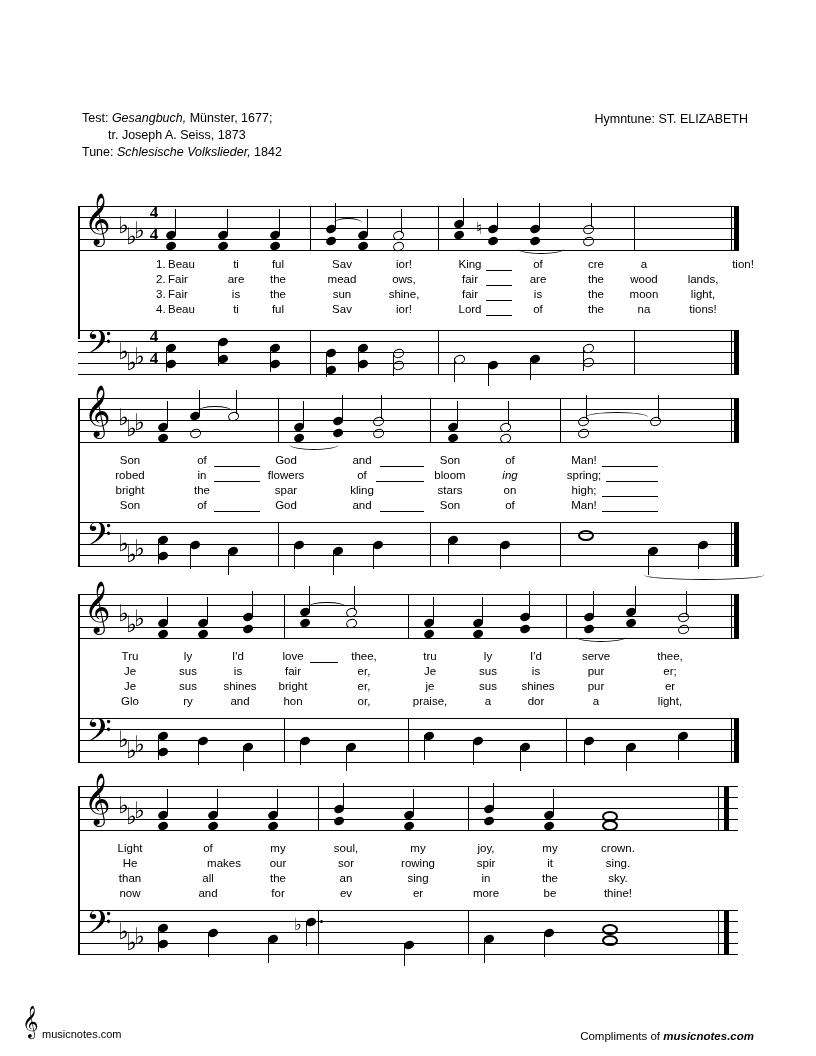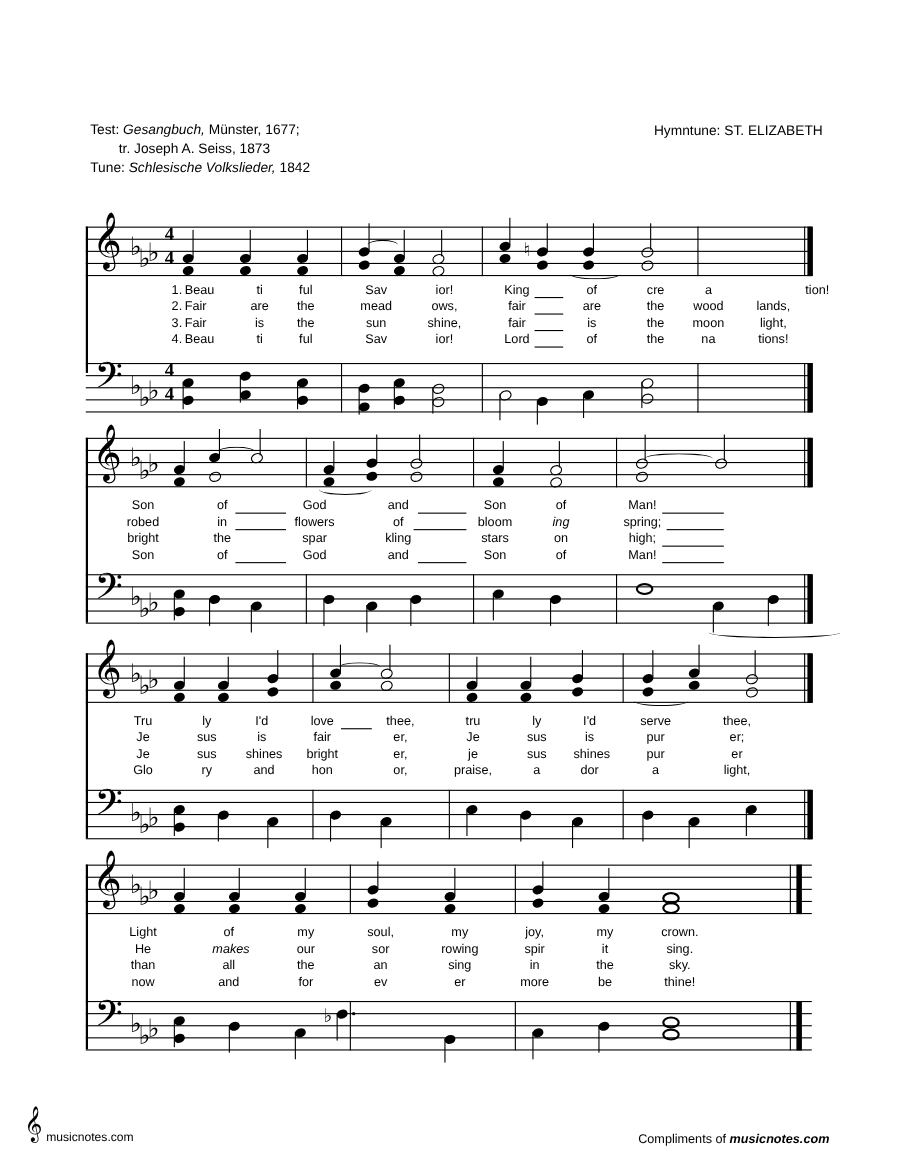--- a/index.html
+++ b/index.html
@@ -800,21 +800,21 @@
         <span class="lyr" style="left:130px;">of</span>
         <span class="lyr" style="left:200px;">my</span>
         <span class="lyr" style="left:268px;">soul,</span>
         <span class="lyr" style="left:340px;">my</span>
         <span class="lyr" style="left:408px;">joy,</span>
         <span class="lyr" style="left:472px;">my</span>
         <span class="lyr" style="left:540px;">crown.</span>
       </div>
       <div class="lyric-row">
         <span class="lyr" style="left:52px;">He</span>
-        <span class="lyr" style="left:132px;font-style:italic;">makes</span>
+        <span class="lyr" style="left:146px;">makes</span>
         <span class="lyr" style="left:200px;">our</span>
         <span class="lyr" style="left:268px;">sor</span>
         <span class="lyr" style="left:340px;">rowing</span>
         <span class="lyr" style="left:408px;">spir</span>
         <span class="lyr" style="left:472px;">it</span>
         <span class="lyr" style="left:540px;">sing.</span>
       </div>
       <div class="lyric-row">
         <span class="lyr" style="left:52px;">than</span>
         <span class="lyr" style="left:130px;">all</span>

